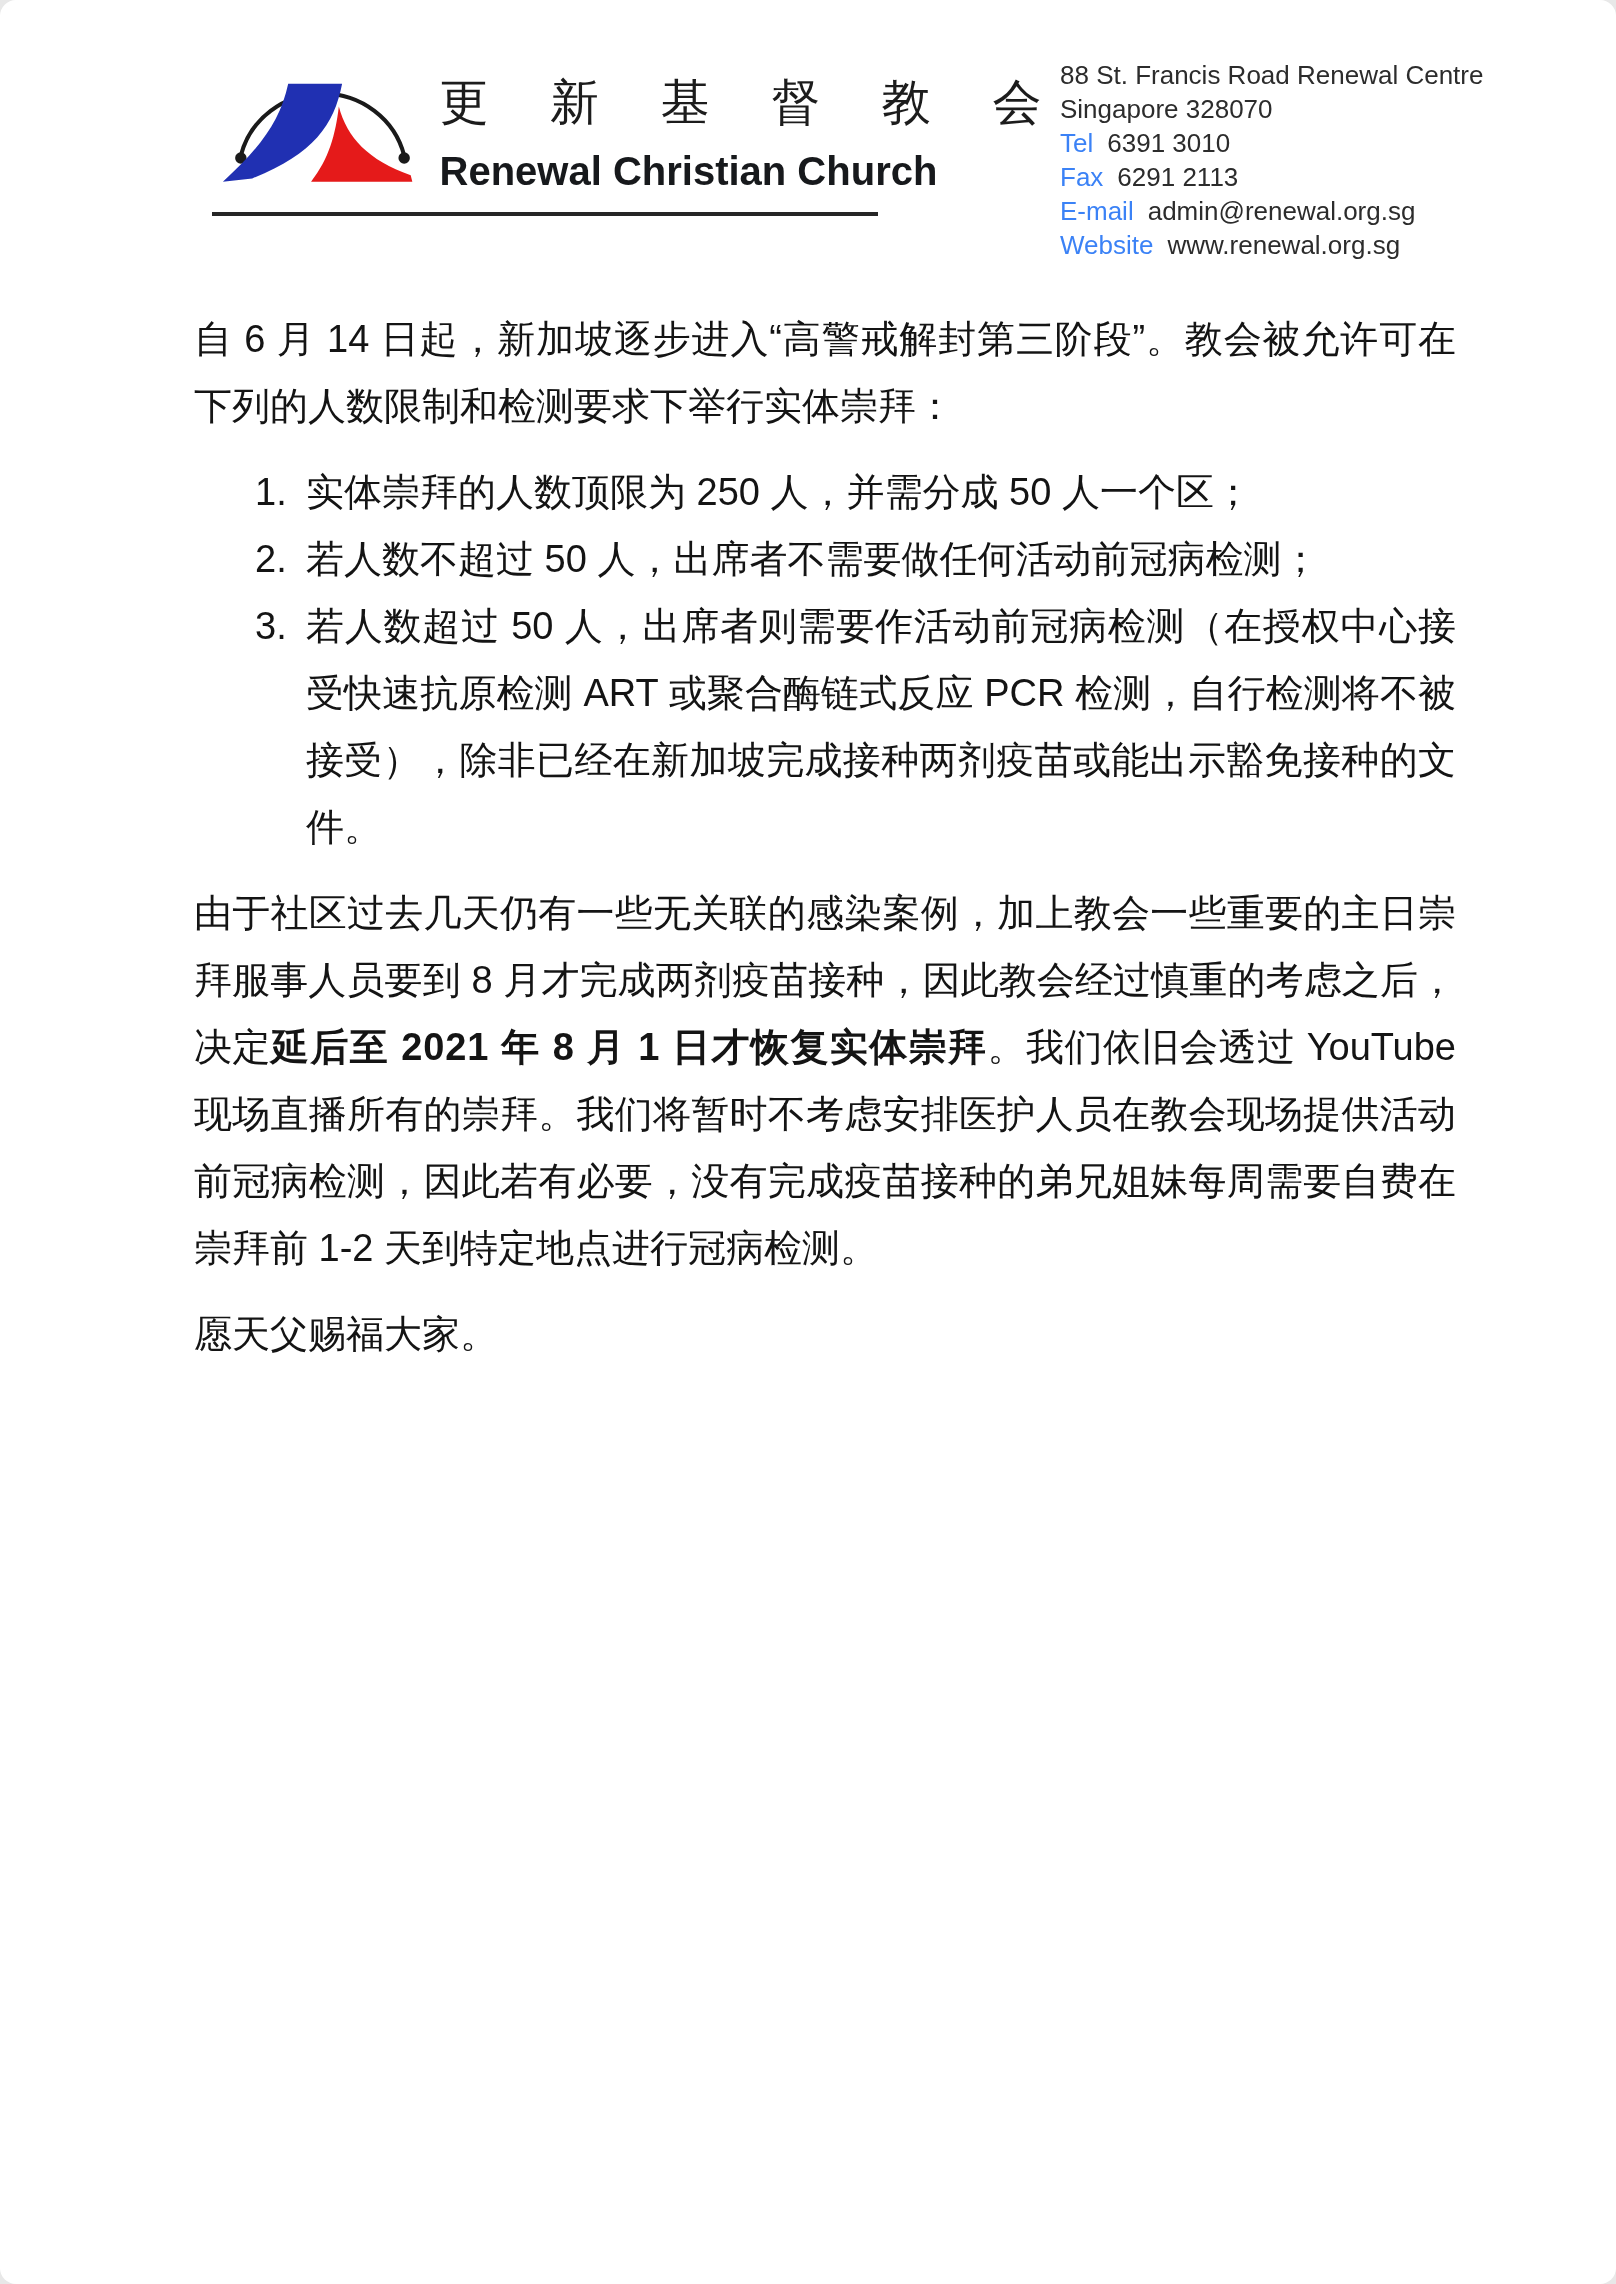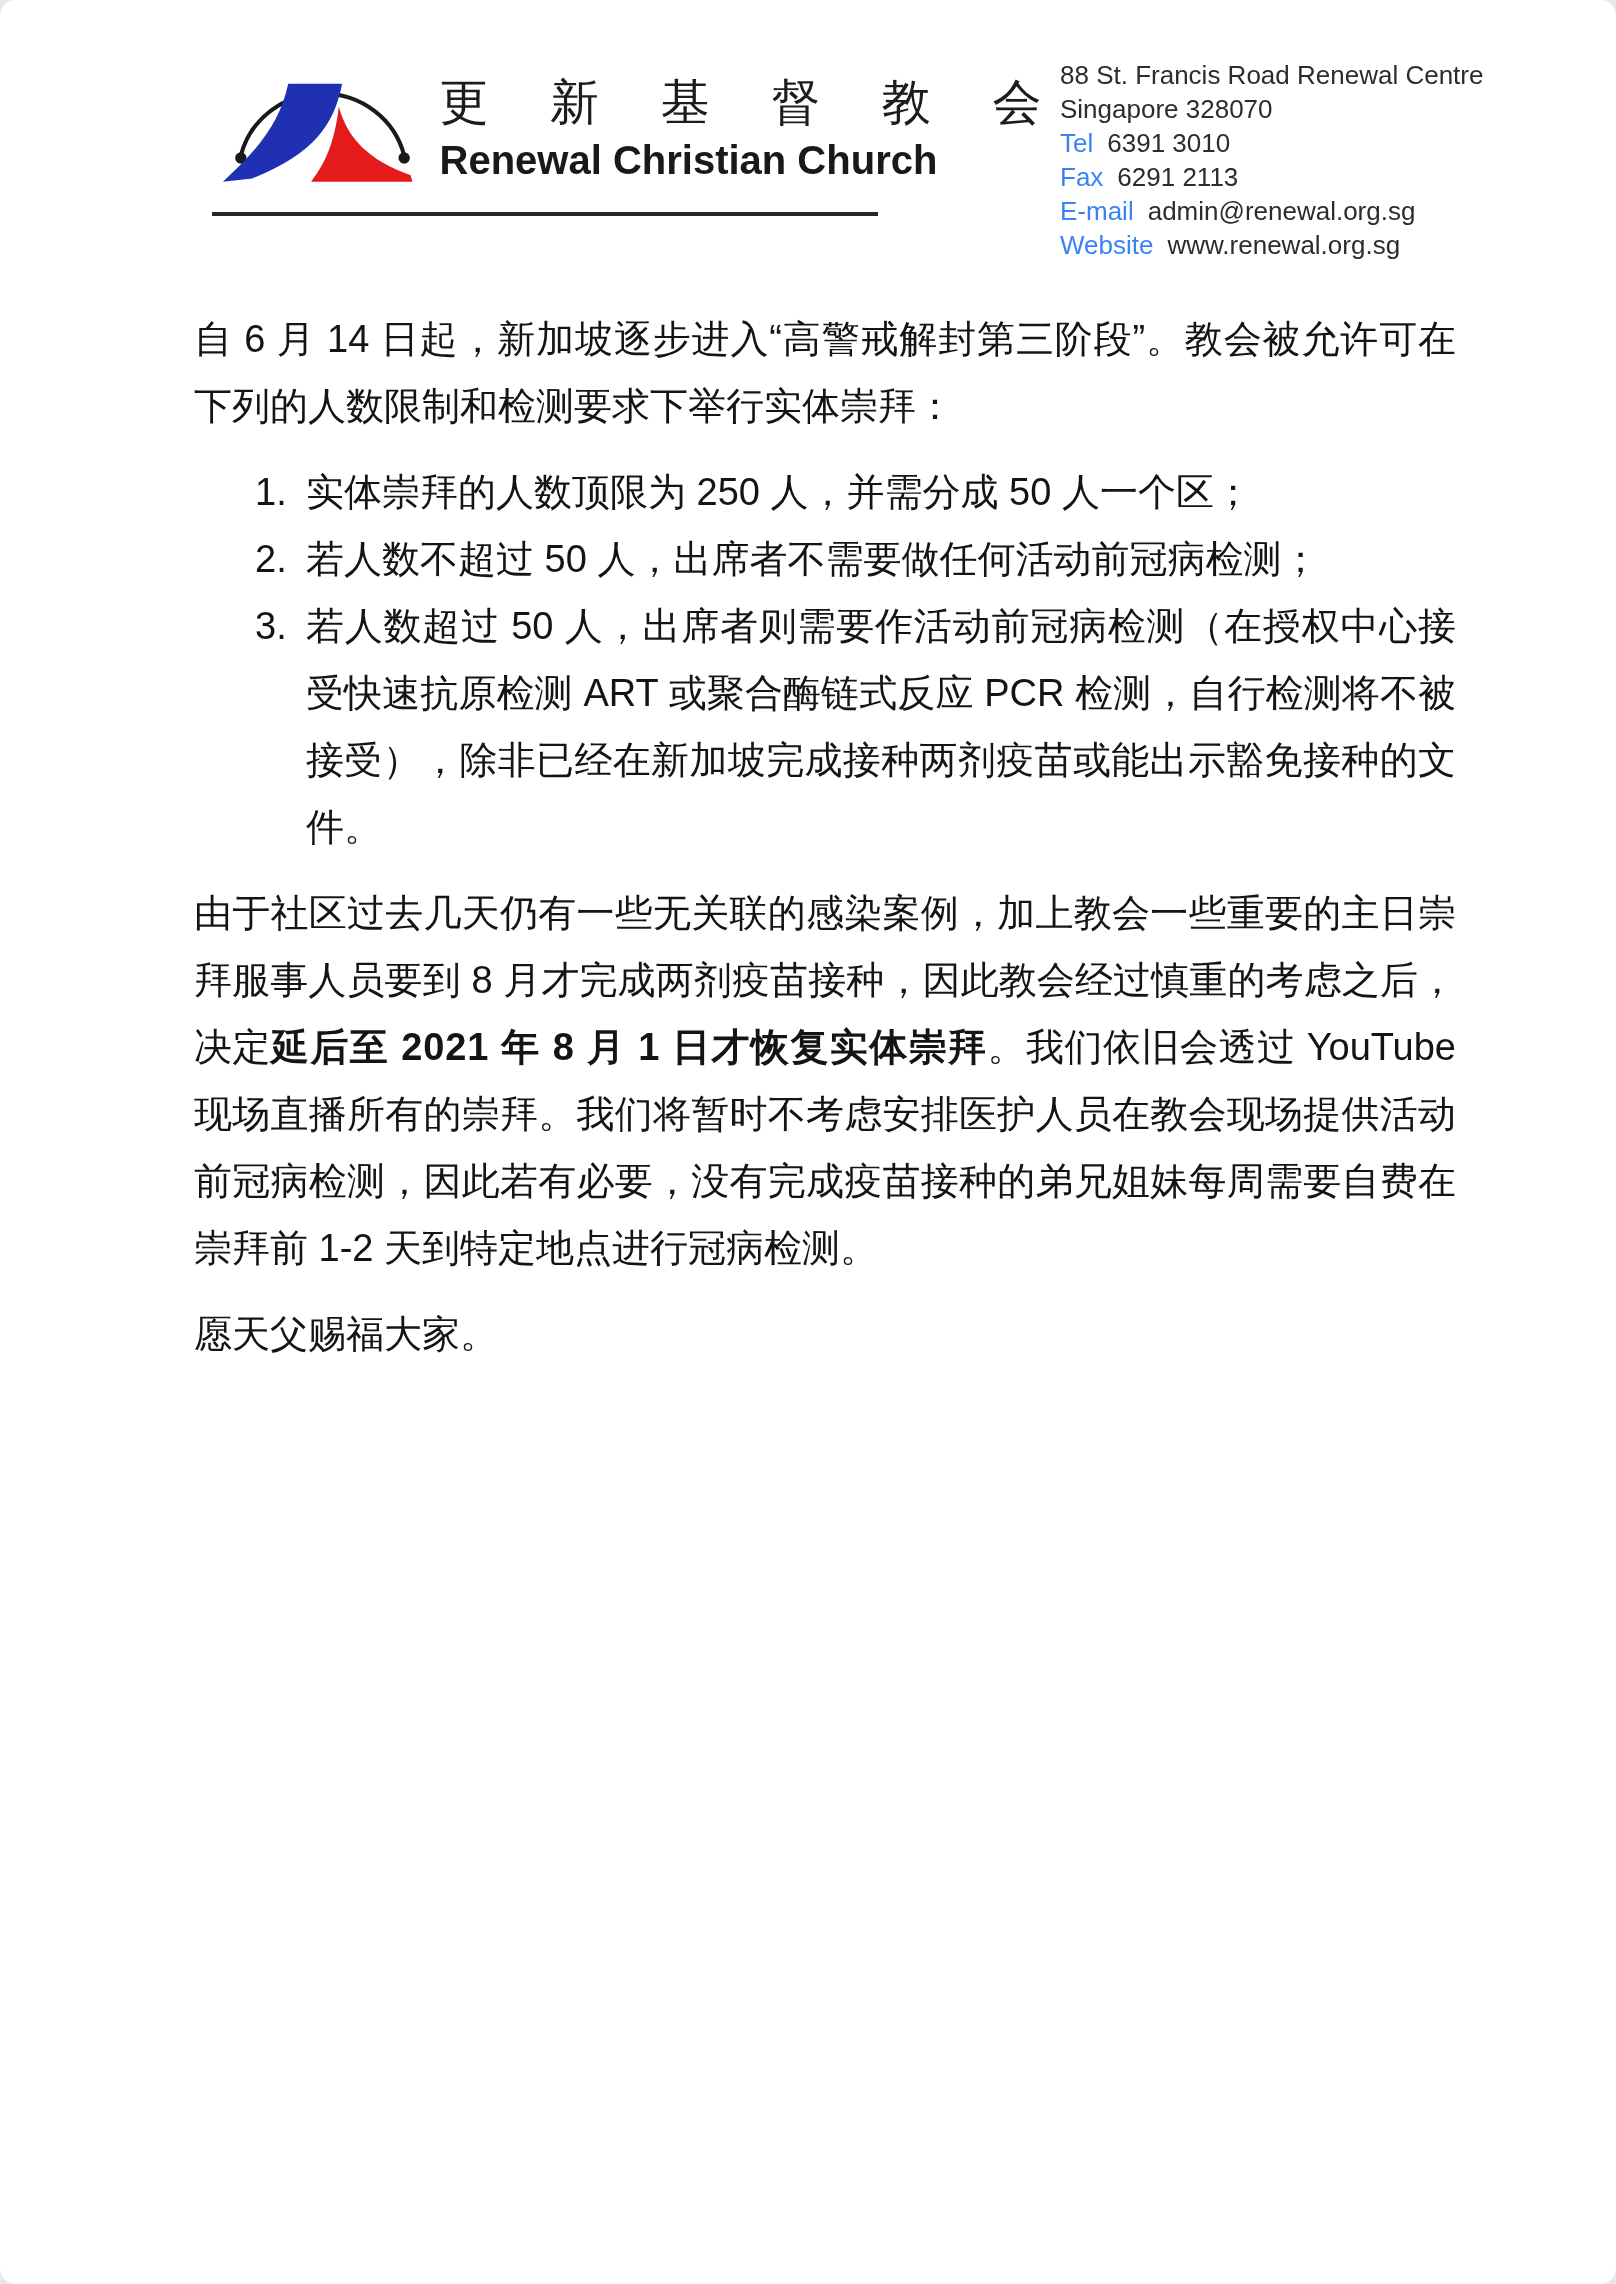--- a/index.html
+++ b/index.html
@@ -23,21 +23,21 @@
   .brand-top { display: flex; align-items: flex-start; }
   .logo-wrap { width: 221px; height: 147px; flex: 0 0 auto; }
   .brand-names { margin-left: 7px; padding-top: 24.5px; }
   .brand-cn {
     font-family: "DejaVu Serif", "Liberation Serif", serif;
     font-size: 49px; letter-spacing: 23px; white-space: nowrap;
     color: #1c1c1c; line-height: 1.1;
   }
   .brand-en {
     font-weight: bold; font-size: 40px; letter-spacing: 0px;
-    color: #17191c; margin-top: 9px; white-space: nowrap;
+    color: #17191c; margin-top: 20px; white-space: nowrap;
   }
   .brand-rule { height: 4.4px; background: #262626; width: 666px; margin-top: 14px; }
 
   .contact {
     font-style: normal;
     width: 396px; flex: 0 0 auto;
     font-size: 26px; line-height: 34px; color: #2c2c2c;
     padding-top: 7px;
   }
   .contact-row { white-space: nowrap; }

